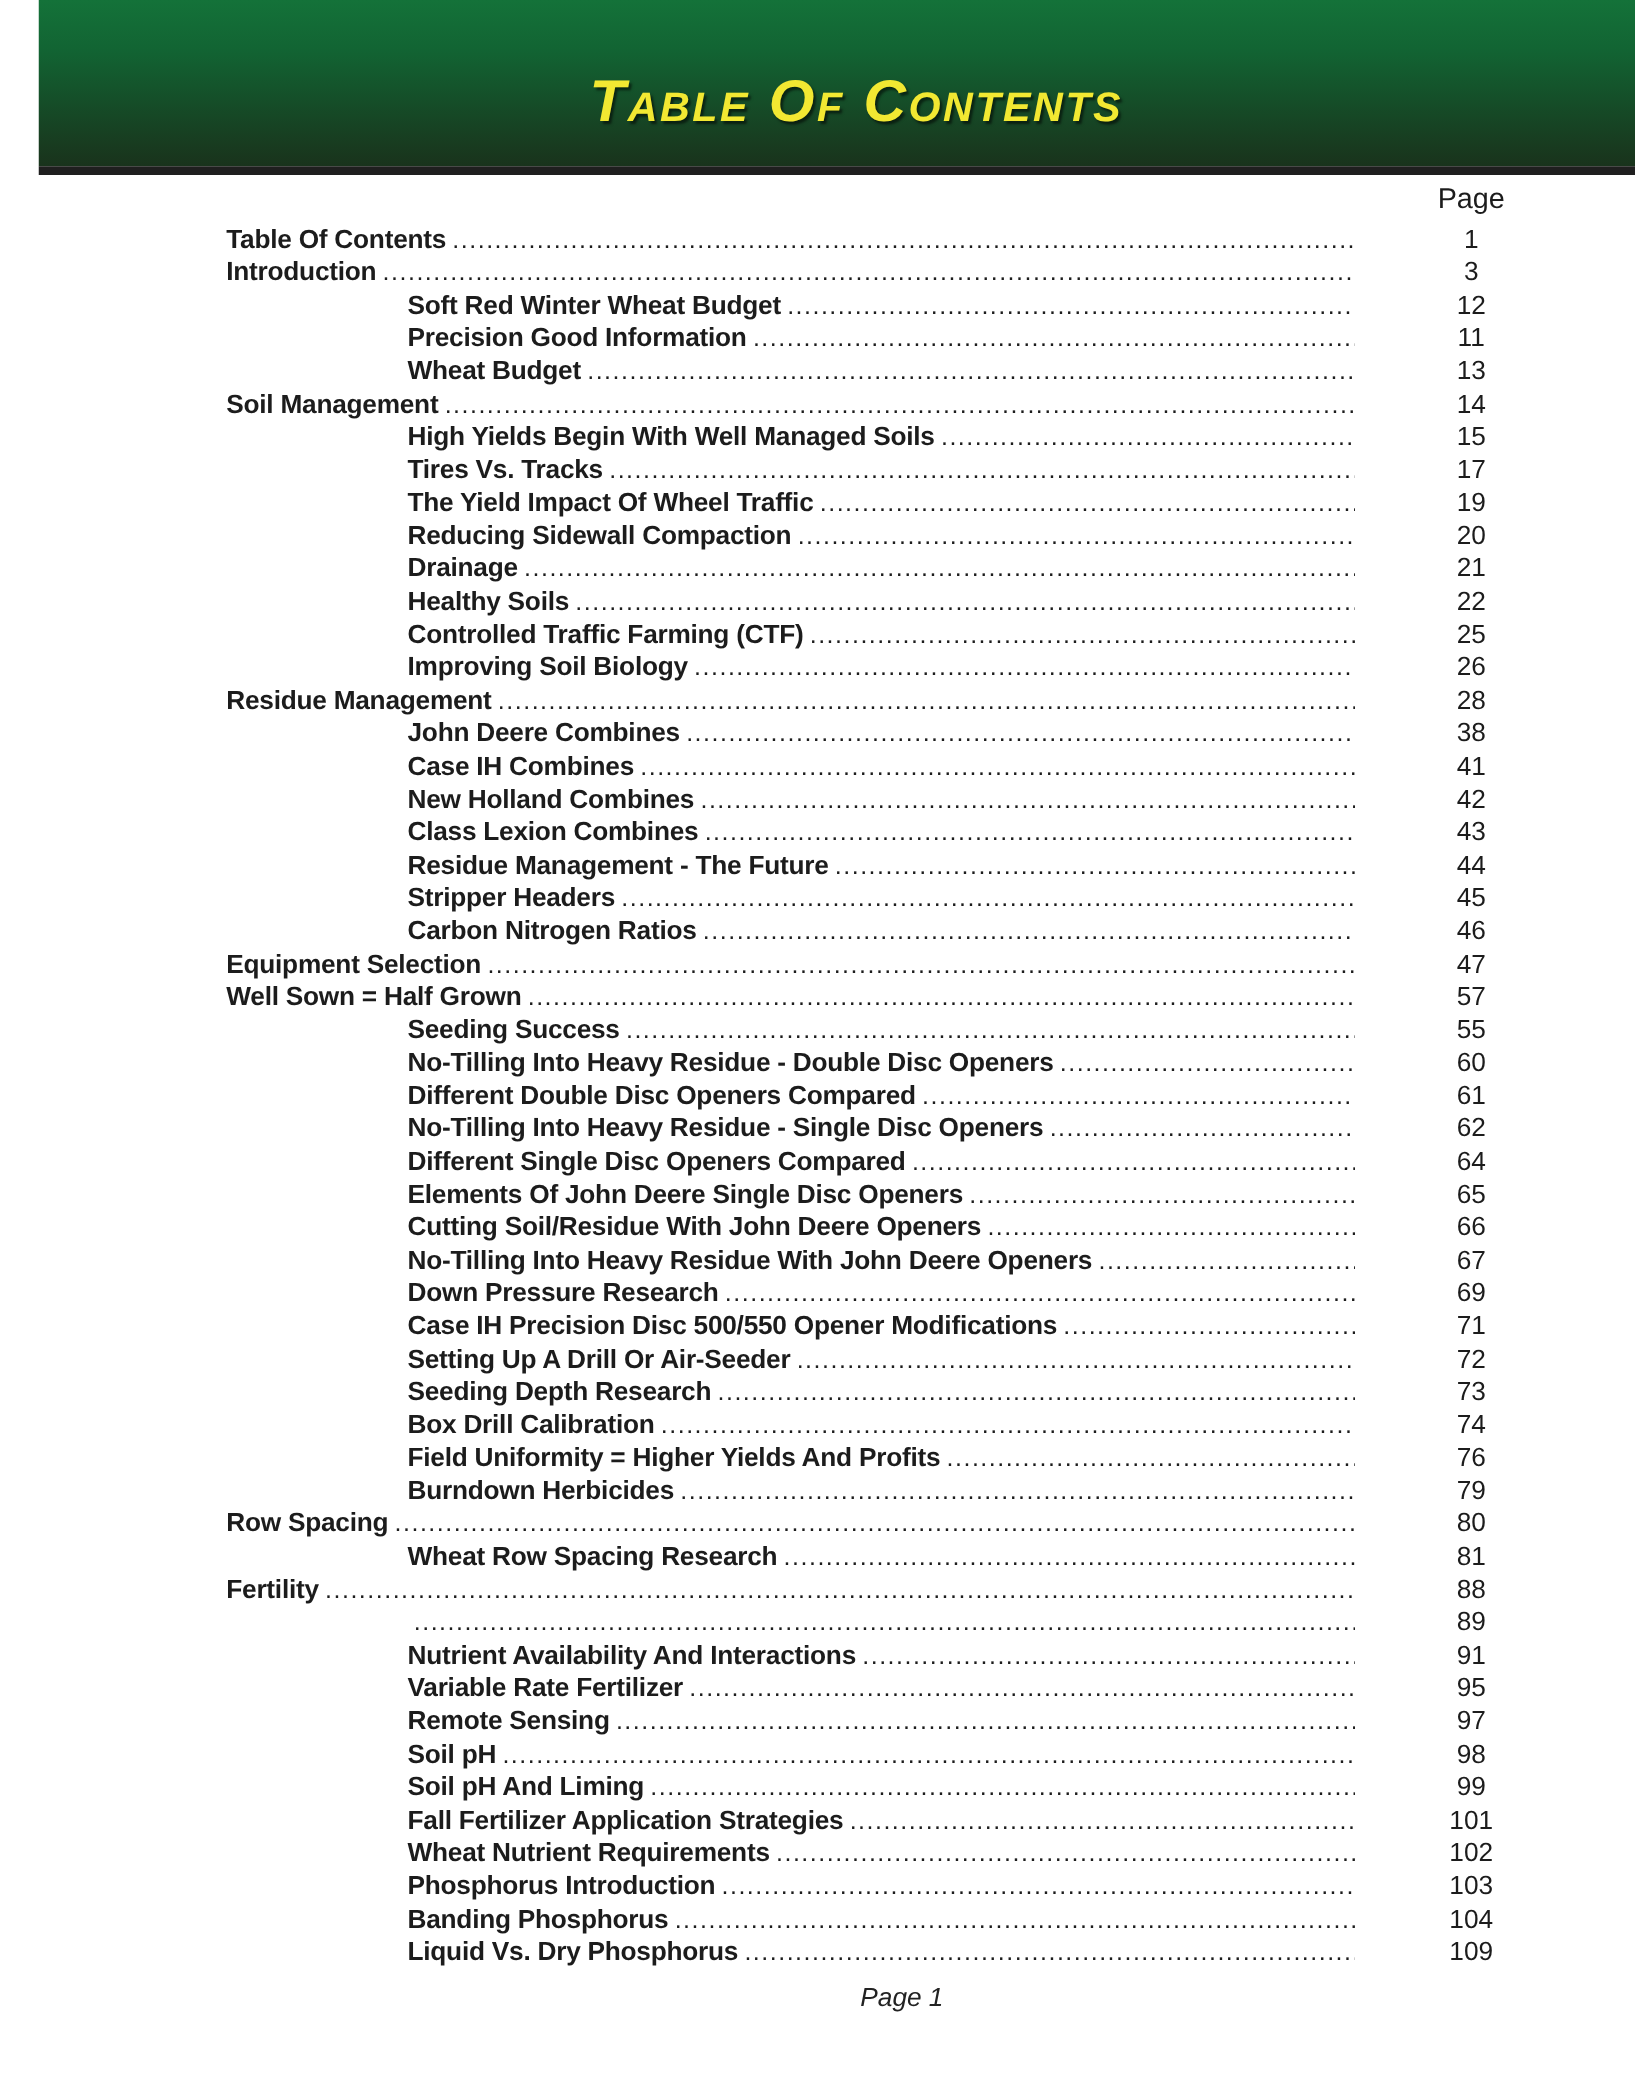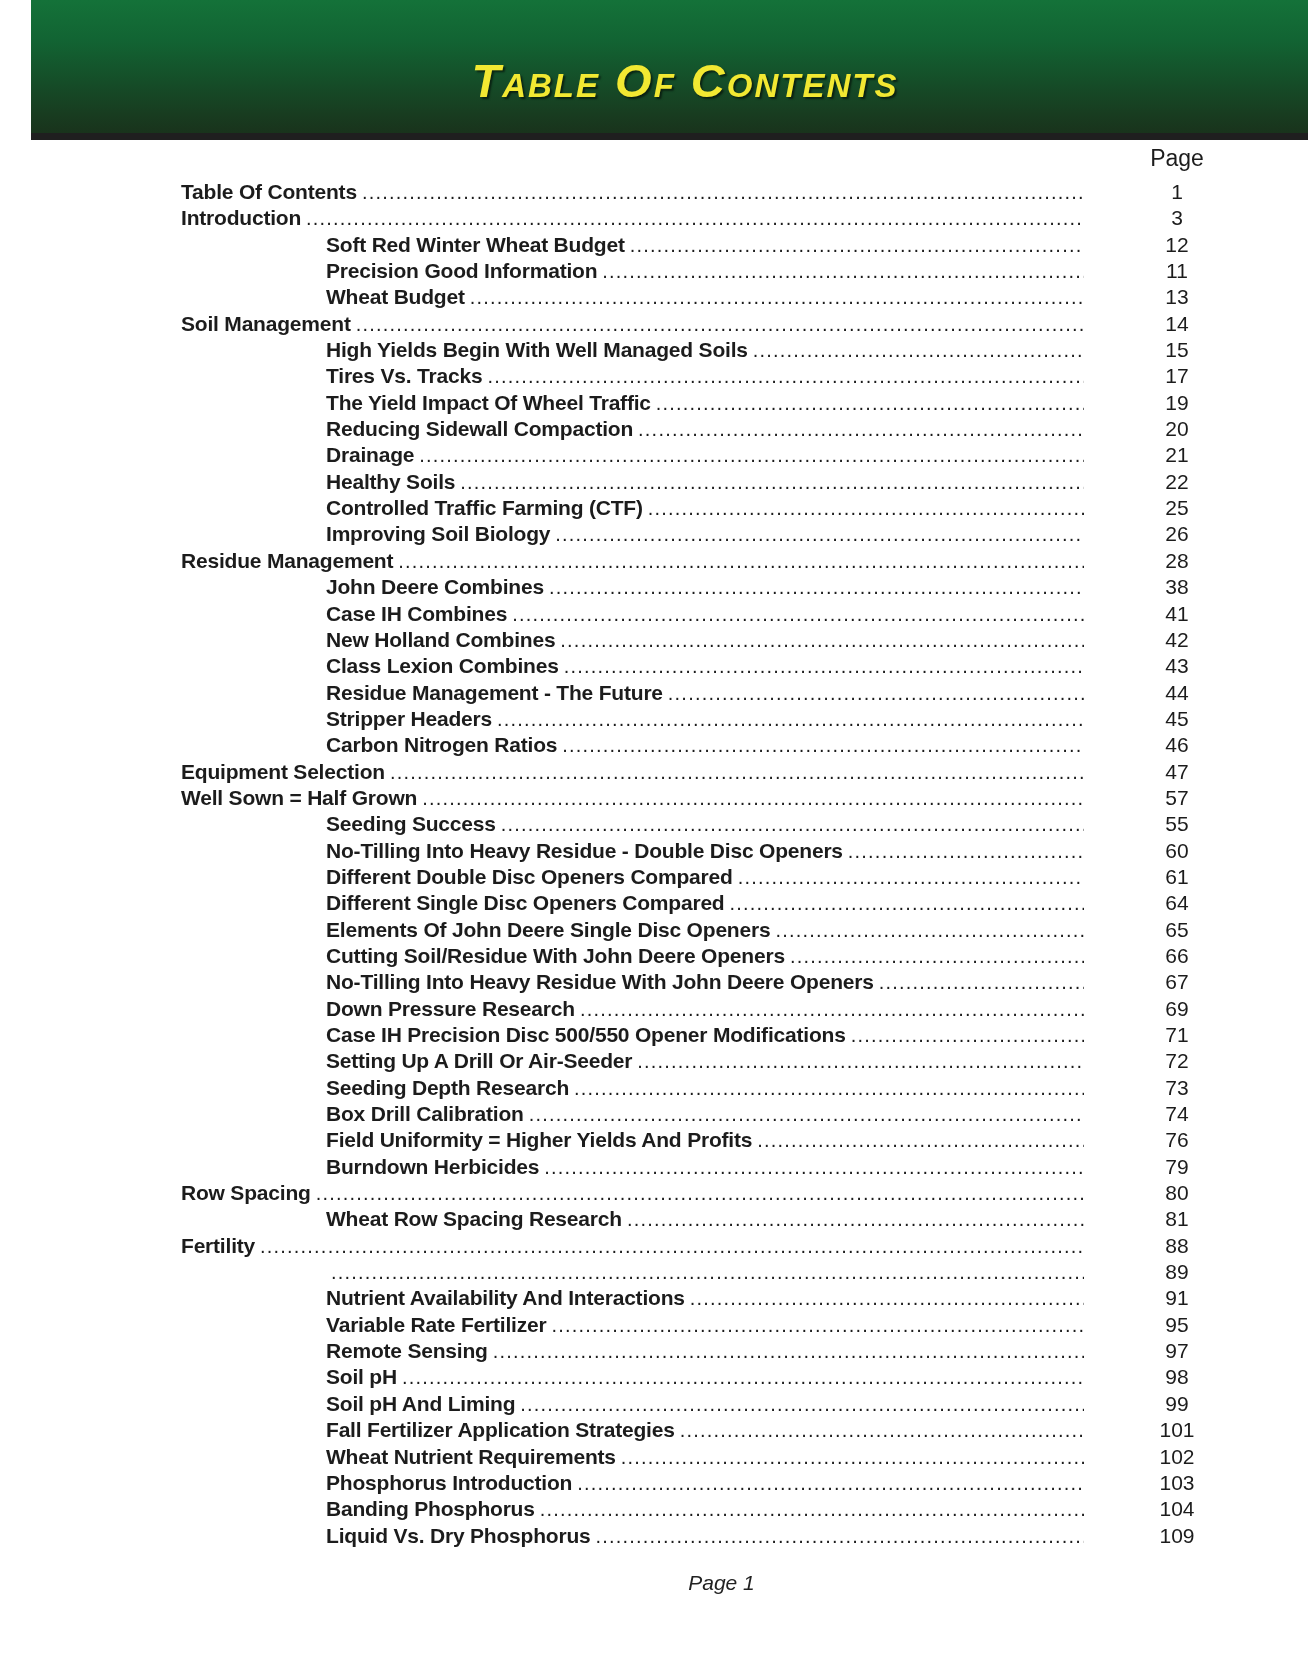--- a/index.html
+++ b/index.html
@@ -41,21 +41,21 @@
   }
   .row.l1 { padding-left:145px; }
   .row .title { font-weight:bold; letter-spacing:-0.2px; flex:none; }
   .leader { flex:1 1 auto; overflow:hidden; margin:0 8px 0 5px; min-width:0; }
   .leader::after {
     content:"....................................................................................................................................................................................................................................................................................................";
     font-size:20px; letter-spacing:1.2px; font-weight:400; color:#1c1c1c;
   }
   .pagenum { width:170px; flex:none; text-align:center; font-weight:400; }
   .footer {
-    margin-top:22px;
+    margin-top:12px;
     text-align:center;
     font-size:21px;
     font-style:italic;
     color:#222222;
   }
 </style>
 </head>
 <body>
 
 <div class="page">
@@ -227,20 +227,25 @@
     <span class="leader"></span>
     <span class="pagenum">60</span>
   </div>
 
   <div class="row l1">
     <span class="title">Different Double Disc Openers Compared</span>
     <span class="leader"></span>
     <span class="pagenum">61</span>
   </div>
 
+  <div class="row l1">
+    <span class="title">No-Tilling Into Heavy Residue - Single Disc Openers</span>
+    <span class="leader"></span>
+    <span class="pagenum">62</span>
+  </div>
 
   <div class="row l1">
     <span class="title">Different Single Disc Openers Compared</span>
     <span class="leader"></span>
     <span class="pagenum">64</span>
   </div>
 
   <div class="row l1">
     <span class="title">Elements Of John Deere Single Disc Openers</span>
     <span class="leader"></span>

